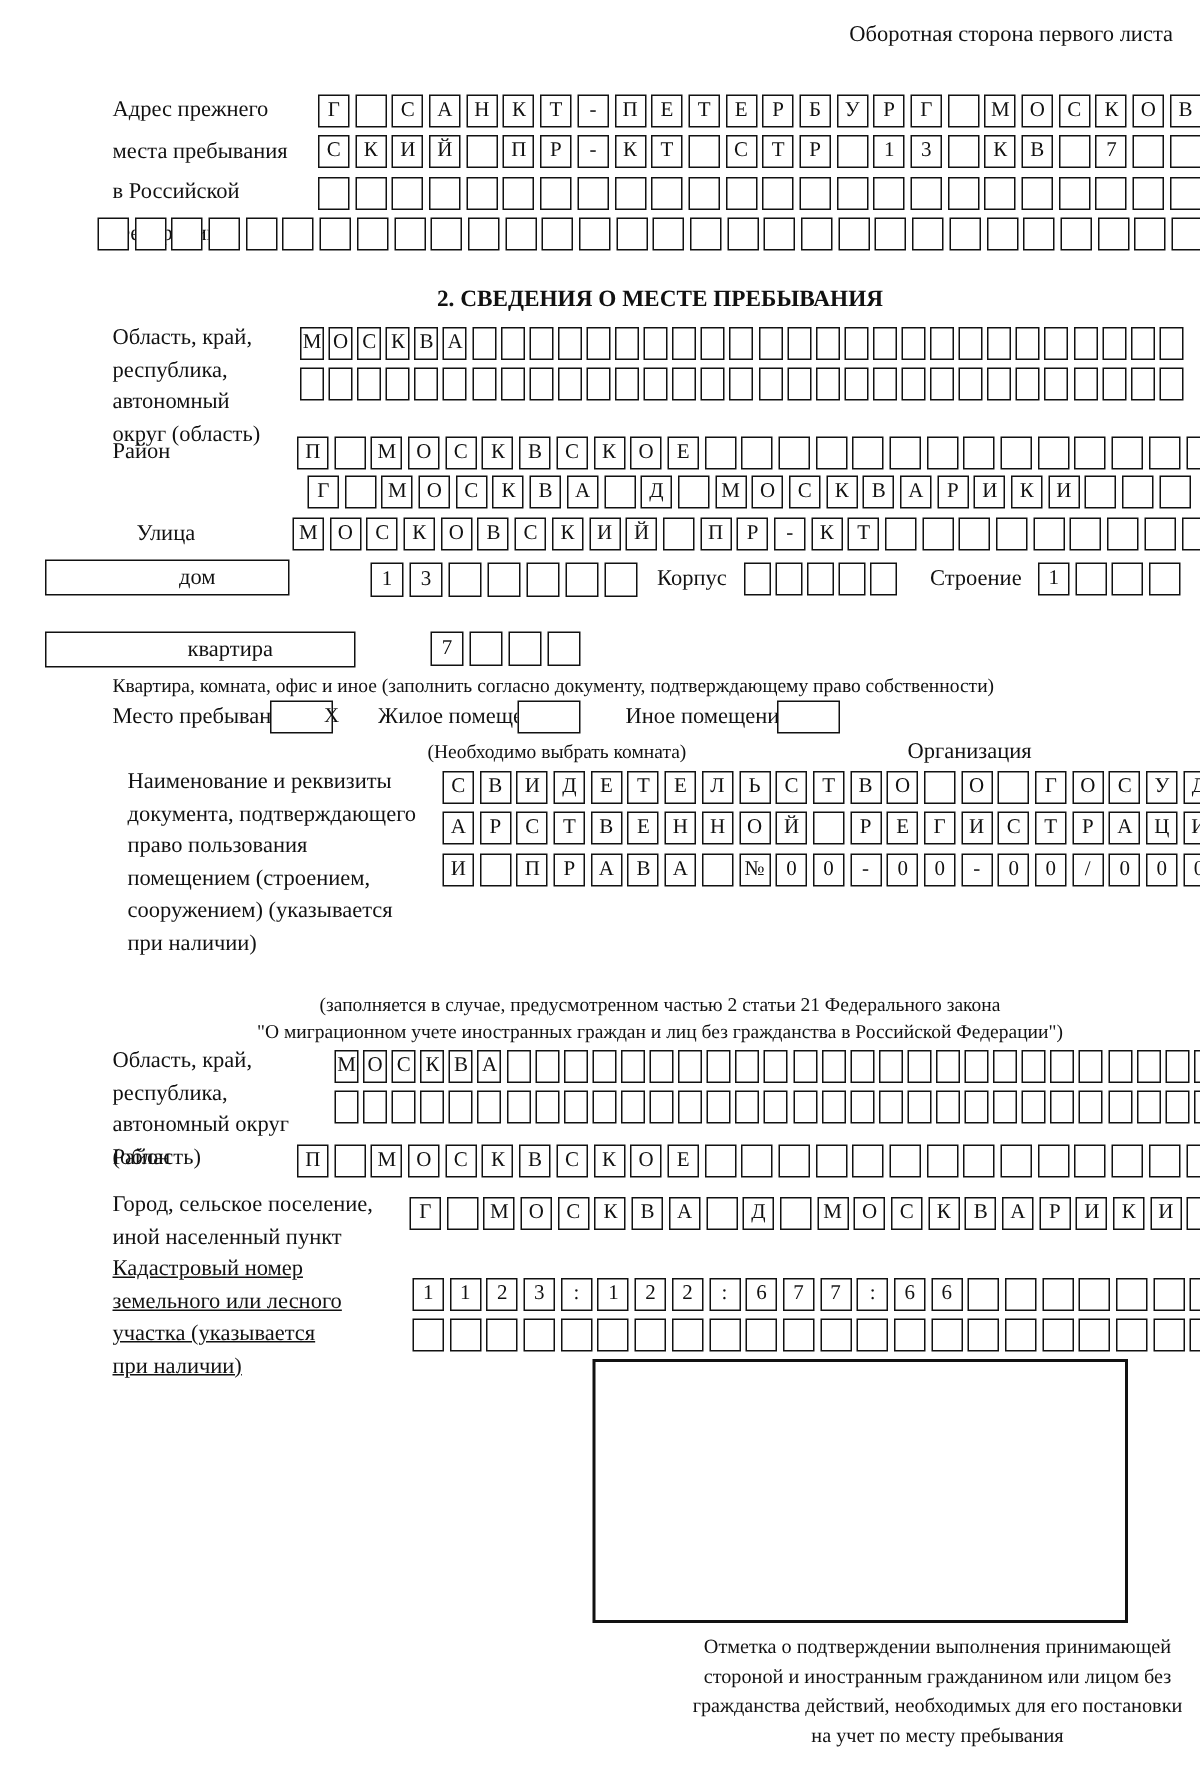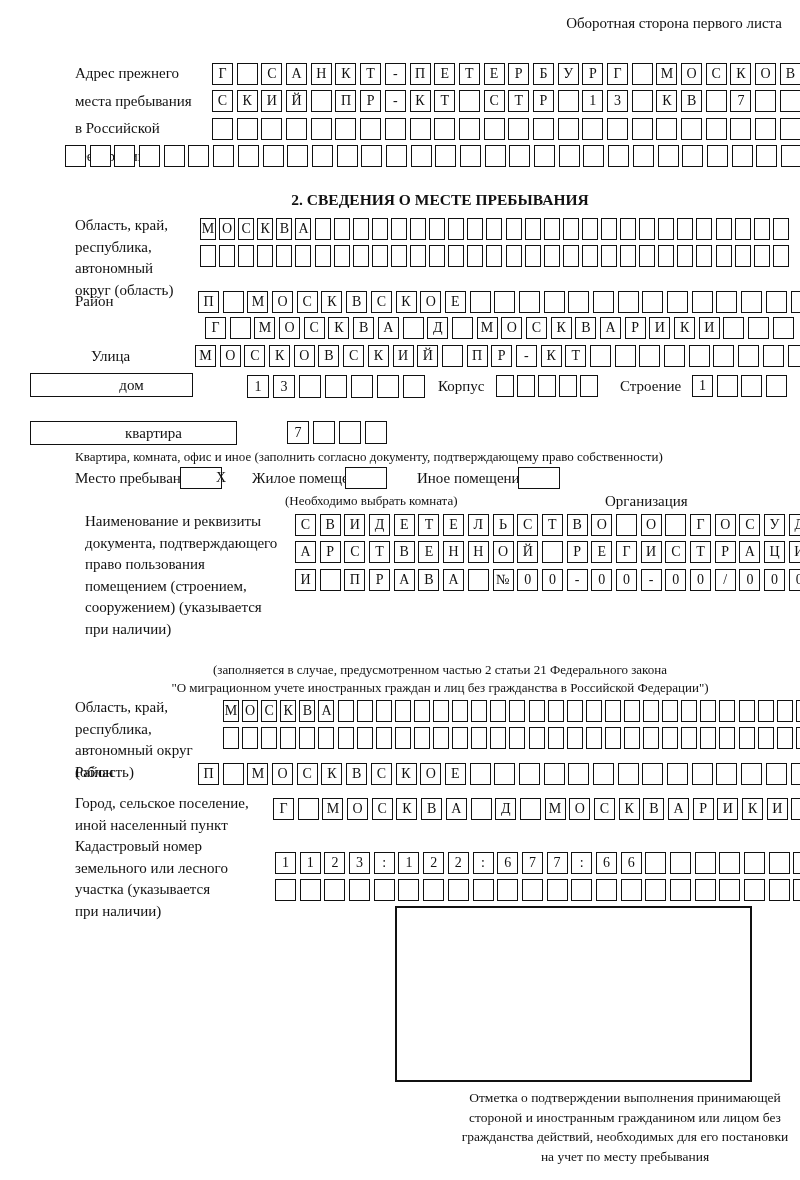--- a/index.html
+++ b/index.html
@@ -556,21 +556,21 @@
       <span class="cell">К</span>
       <span class="cell">В</span>
       <span class="cell">А</span>
       <span class="cell">Р</span>
       <span class="cell">И</span>
       <span class="cell">К</span>
       <span class="cell">И</span>
       <span class="cell"></span>
     </div>
 
-  <div class="abs label" style="left:35px;top:836px;width:205px;">Кадастровый номер
+  <div class="abs label" style="left:35px;top:836px;width:205px;text-decoration:underline;">Кадастровый номер
 земельного или лесного
 участка (указывается
 при наличии)</div>
   <div class="abs cells" style="left:235px;top:852px;">
       <span class="cell">1</span>
       <span class="cell">1</span>
       <span class="cell">2</span>
       <span class="cell">3</span>
       <span class="cell">:</span>
       <span class="cell">1</span>

